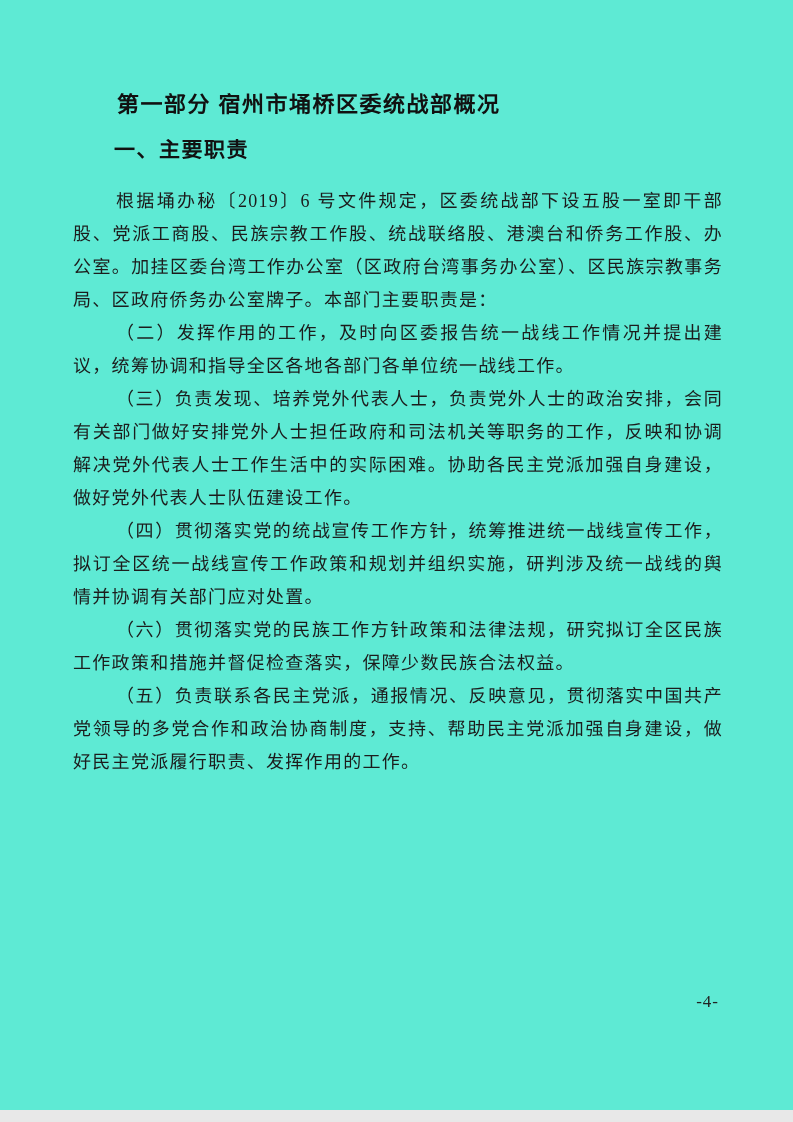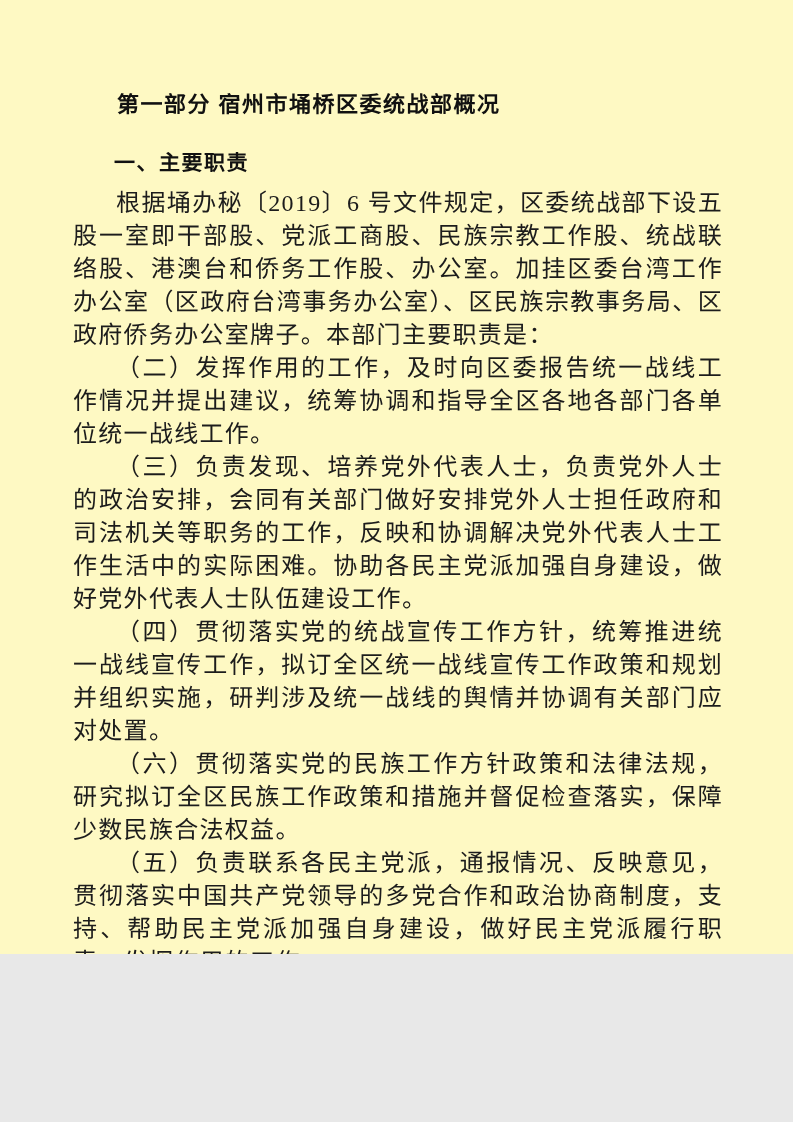--- a/index.html
+++ b/index.html
@@ -1,22 +1,22 @@
 <!DOCTYPE html>
 <html lang="zh-CN"><head>
 <meta charset="utf-8">
 <style>
   * { margin: 0; padding: 0; box-sizing: border-box; }
   html, body { background: #e8e8e8; }
   .page {
     position: relative;
     width: 793px;
-    height: 954px;
+    height: 1110px;
     margin: 0 auto;
-    background: #fef9c3;
+    background: #5eead4;
     color: #1c1c1c;
     overflow: hidden;
   }
   .content {
     position: absolute;
     left: 73px;
     top: 88px;
     width: 650px;
   }
   .doc-title {
@@ -28,29 +28,29 @@
     margin-left: 44px;
     color: #111;
     white-space: nowrap;
   }
   .section-heading {
     font-family: "Liberation Sans", "DejaVu Sans", sans-serif;
     font-weight: bold;
     font-size: 21px;
     line-height: 33px;
     letter-spacing: 1.5px;
-    margin-top: 25px;
+    margin-top: 12px;
     margin-left: 41px;
     color: #111;
     white-space: nowrap;
   }
   .body-text {
-    margin-top: 8px;
+    margin-top: 19px;
     font-family: "Liberation Serif", "DejaVu Serif", serif;
-    font-size: 24px;
+    font-size: 18px;
     line-height: 33px;
     letter-spacing: 1.3px;
     text-align: justify;
     text-align-last: left;
   }
   .para {
     text-indent: 43px;
   }
   .page-number {
     position: absolute;

